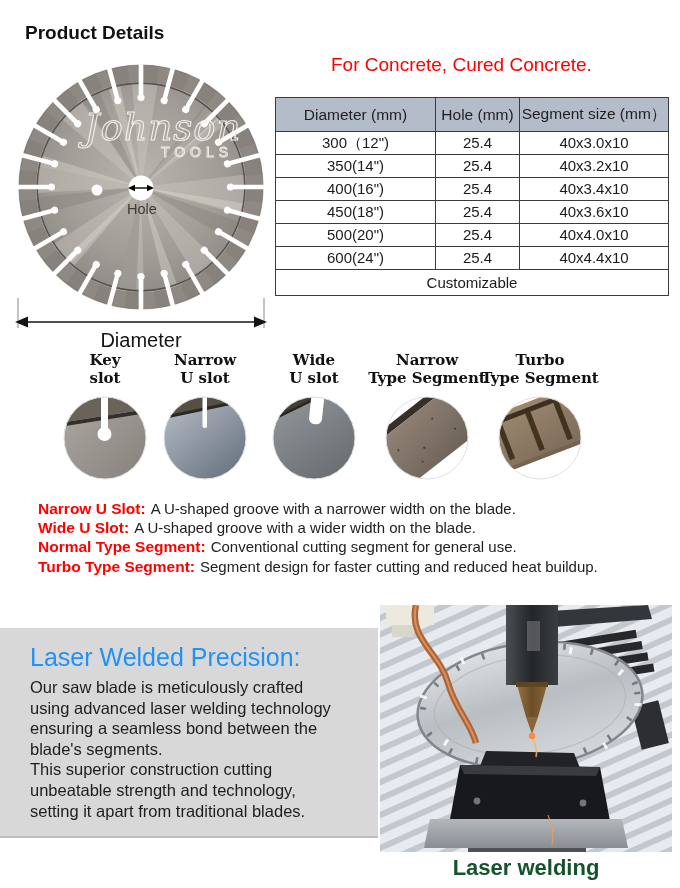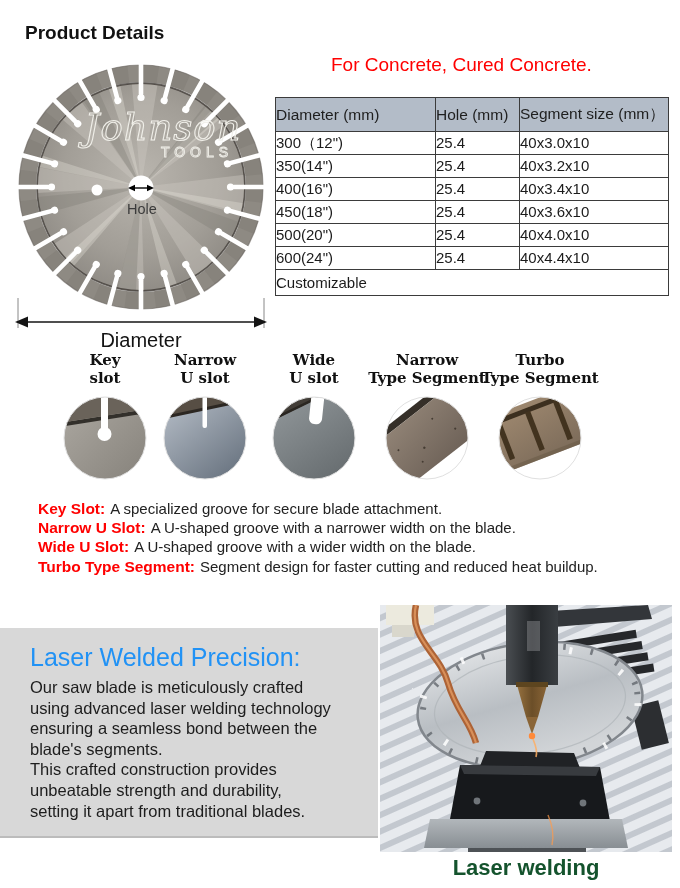--- a/index.html
+++ b/index.html
@@ -10,21 +10,21 @@
   .page-title{position:absolute;left:25px;top:8px;font-size:19px;font-weight:700;color:#121212;margin-top:14px;}
   .red-heading{position:absolute;left:299px;top:54px;font-size:19px;color:#ff0000;white-space:nowrap;margin-left:32px;}
 
   .blade-svg{position:absolute;left:8px;top:50px;}
 
   table.spec{
     position:absolute;left:275px;top:97px;width:393px;
     border-collapse:collapse;table-layout:fixed;background:#fff;
     font-size:15px;color:#1b1b1b;
   }
-  table.spec th,table.spec td{border:1.6px solid #3b3b3b;text-align:left;padding:0;}
+  table.spec th,table.spec td{border:1.6px solid #3b3b3b;text-align:center;padding:0;}
   table.spec th{background:#b3bcc8;height:33px;font-weight:400;font-size:15.5px;color:#1f1f1f;}
   table.spec td{height:22px;line-height:22px;}
   table.spec .foot-cell{height:25px;line-height:25px;}
 
   .slot-section{position:absolute;left:0;top:352px;width:564px;height:142px;}
   .slot-item{position:absolute;width:120px;text-align:center;}
   .slot-label{font-family:"DejaVu Serif",serif;font-weight:700;font-size:15px;line-height:17.5px;color:#111;white-space:nowrap;}
   .slot-photo{display:block;margin:5px auto 0;}
 
   .desc-list{position:absolute;left:38px;top:499px;}
@@ -318,53 +318,53 @@
           <rect x="-35" y="62" width="160" height="4" fill="#6b5b48" opacity="0.6"></rect>
         </g>
       </g>
       <circle cx="42" cy="46" r="41" fill="none" stroke="#e0e0e0"></circle>
     </svg>
   </div>
 </div>
 
 <div class="desc-list">
 
-    <div class="desc-line">
-      <span class="desc-term">Key Slot:</span><span>A specialized groove for secure blade attachment.</span>
-    </div>
 
     <div class="desc-line">
       <span class="desc-term">Narrow U Slot:</span><span>A U-shaped groove with a narrower width on the blade.</span>
     </div>
 
     <div class="desc-line">
       <span class="desc-term">Wide U Slot:</span><span>A U-shaped groove with a wider width on the blade.</span>
     </div>
 
+    <div class="desc-line">
+      <span class="desc-term">Normal Type Segment:</span><span>Conventional cutting segment for general use.</span>
+    </div>
 
     <div class="desc-line">
       <span class="desc-term">Turbo Type Segment:</span><span>Segment design for faster cutting and reduced heat buildup.</span>
     </div>
   </div>
 
 <div class="laser-panel">
   <div class="panel-heading">Laser Welded Precision:</div>
   <div class="panel-text">
 
       <div class="p-line">Our saw blade is meticulously crafted</div>
 
       <div class="p-line">using advanced laser welding technology</div>
 
       <div class="p-line">ensuring a seamless bond between the</div>
 
       <div class="p-line">blade's segments.</div>
 
-      <div class="p-line">This crafted construction provides</div>
-
-      <div class="p-line">unbeatable strength and durability,</div>
+      <div class="p-line">This superior construction cutting</div>
+
+      <div class="p-line">unbeatable strength and technology,</div>
 
       <div class="p-line">setting it apart from traditional blades.</div>
     </div>
 </div>
 
 <svg class="photo-svg" width="292" height="247" viewBox="0 0 292 247">
   <defs>
     <pattern id="stripes" width="15" height="15" patternUnits="userSpaceOnUse" patternTransform="rotate(-24)">
       <rect width="15" height="15" fill="#e7eaee"></rect>
       <rect y="9" width="15" height="6" fill="#c3c8cf"></rect>

